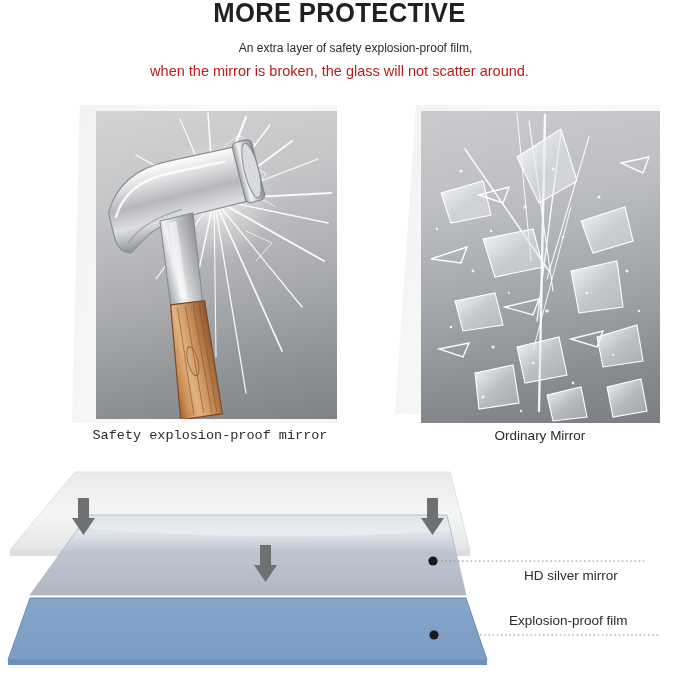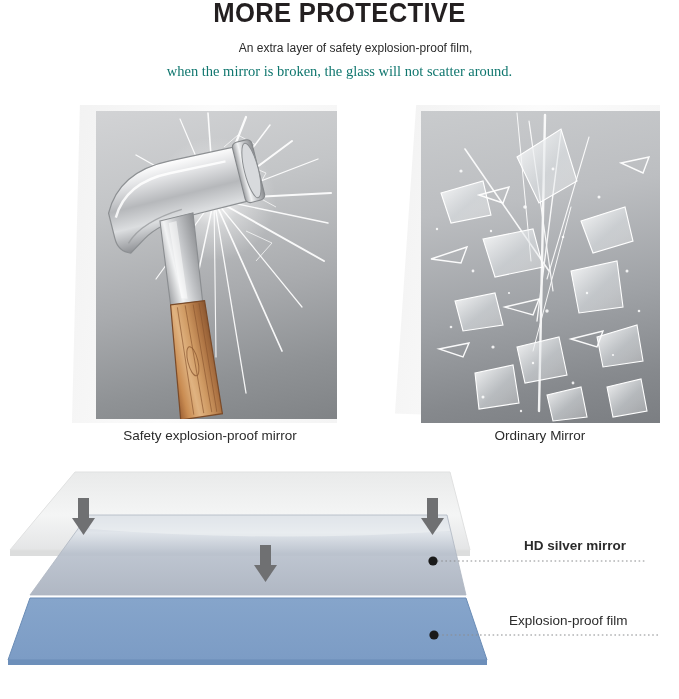--- a/index.html
+++ b/index.html
@@ -20,21 +20,21 @@
     letter-spacing:0.3px;
     color:#231f20;
     transform:scaleX(0.95);
   }
   .sub1 {
     position:absolute; left:16px; top:41px; width:679px;
     text-align:center; font-size:12px; color:#2b2b2b;
   }
   .sub2 {
     position:absolute; left:0; top:63px; width:679px;
-    text-align:center; font-size:14.5px; color:#0f766e;font-family:Liberation Serif, serif;
+    text-align:center; font-size:14.5px; color:#b91c1c;
   }
 
   
   .panel-wrap { position:absolute; }
   #panel-left  { left:72px;  top:105px; width:265px; height:318px; }
   #panel-right { left:395px; top:105px; width:265px; height:318px; }
 
   
   .backing {
     position:absolute; left:0; top:0; width:100%; height:100%;
@@ -58,30 +58,30 @@
     left:26px; top:6px; width:239px; height:312px;
     background:linear-gradient(170deg,#c9cbcd 0%,#bcbec1 30%,#9ea1a5 62%,#86898d 85%,#7b7e82 100%);
   }
 
   .mirror svg, .mirror .glassfx { position:absolute; left:0; top:0; }
 
   .caption {
     position:absolute; width:340px; text-align:center;
     font-size:13.5px; color:#2b2b2b;
   }
-  #cap-left  { left:40px;  top:428px; }
+  #cap-left  { left:40px;  top:428px;font-family:Liberation Mono, monospace; }
   #cap-right { left:370px; top:428px; }
 
   
   #diagram { position:absolute; left:0; top:455px; width:679px; height:244px; }
 
   .callout-label {
     position:absolute; font-size:13.5px; color:#2b2b2b; white-space:nowrap;
   }
-  #lbl-hd   { left:524px; top:538px;font-weight:bold; }
+  #lbl-hd   { left:524px; top:568px; }
   #lbl-film { left:509px; top:613px;text-align:right; }
 </style>
 </head>
 <body>
 
 <div class="headline">MORE PROTECTIVE</div>
 <div class="sub1">An extra layer of safety explosion-proof film,</div>
 <div class="sub2">when the mirror is broken, the glass will not scatter around.</div>
 
 <div class="panel-wrap" id="panel-left">

